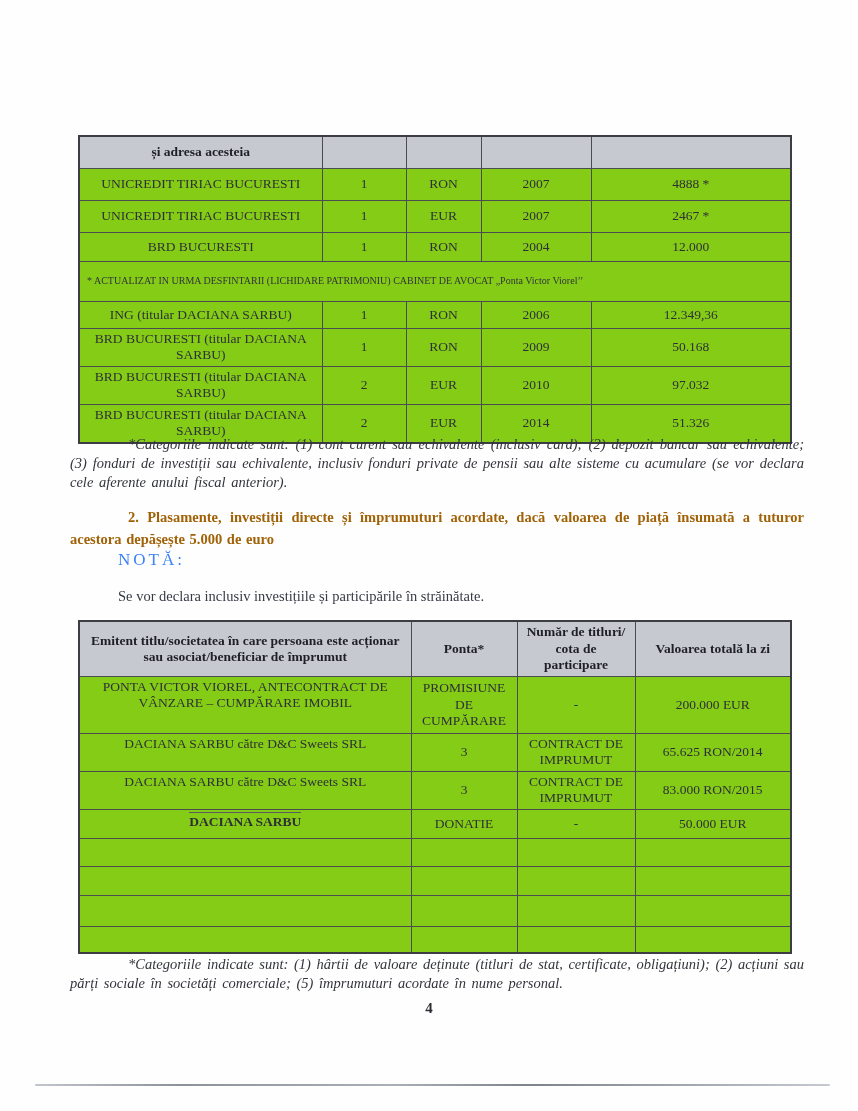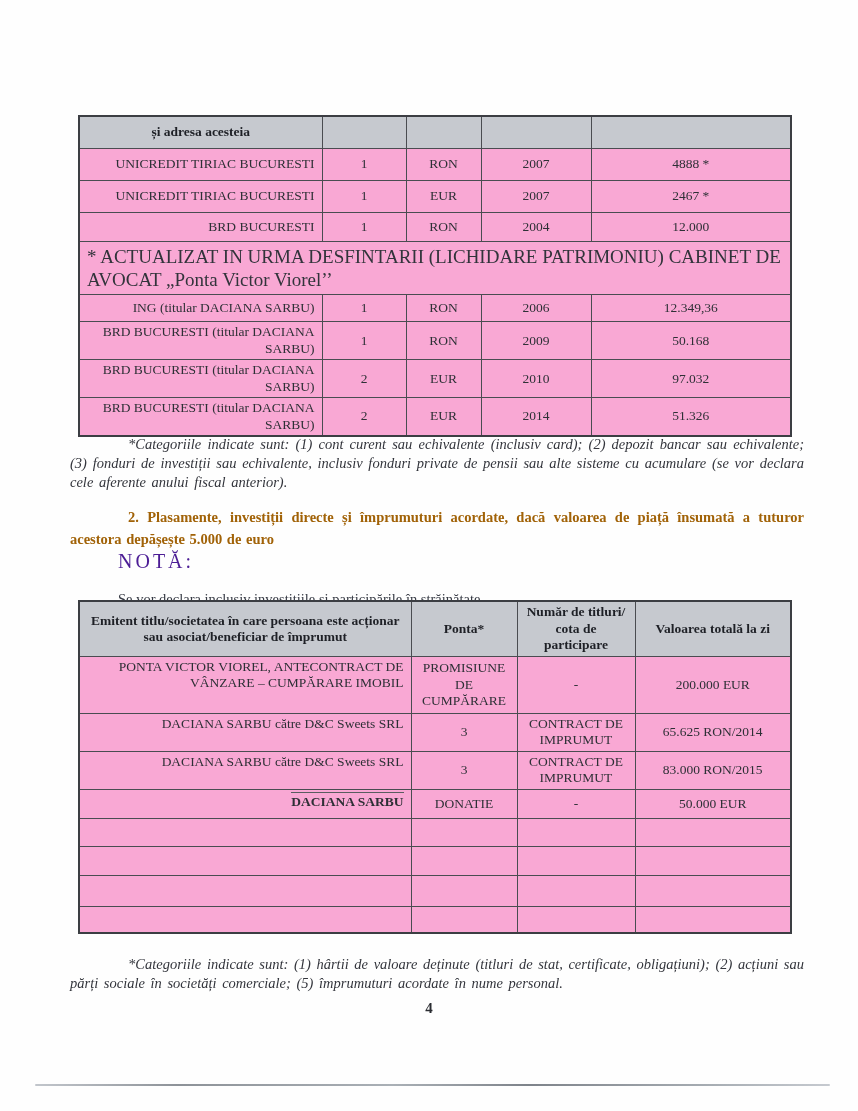--- a/index.html
+++ b/index.html
@@ -20,48 +20,49 @@
     inset: 0;
     background: #fefefe;
   }
 
   
   table.doc-table {
     position: absolute;
     border-collapse: collapse;
     table-layout: fixed;
     border: 2px solid #3c3e43;
-    background: #f9a8d4;
+    background: #84cc16;
+    margin-top: 20px;
   }
   table.doc-table td {
     border: 1.5px solid #4a4c51;
     padding: 2px 7px;
     font-size: 13.5px;
     line-height: 1.22;
     text-align: center;
     vertical-align: middle;
     color: #2e3036;
     overflow: hidden;
   }
   table.doc-table td.left {
-    text-align: right;
+    text-align: center;
   }
   table.doc-table tr.head td {
     background: #c6c9cf;
     font-weight: bold;
     color: #1e2026;
     text-align: center;
   }
   table.t1 { left: 78px; top: 115px; width: 712px; }
   table.t2 { left: 78px; top: 600px; width: 712px; }
 
   table.t1 tr.head td { height: 27px; }
   table.t1 td.notecell {
     text-align: left;
-    font-size: 19px;
+    font-size: 10px;
     padding: 3px 7px;
     color: #32343b;
   }
   table.t2 tr.head td { height: 50px; font-size: 13.5px; }
 
   .overline-name {
     display: inline-block;
     border-top: 1.4px solid #5a5c60;
     padding-top: 1px;
     font-weight: bold;
@@ -97,23 +98,23 @@
   }
 
   .nota-block {
     position: absolute;
     left: 118px;
     top: 550px;
     width: 620px;
     margin: 0;
   }
   .nota-label {
-    font-size: 20px;
+    font-size: 17px;
     letter-spacing: 3px;
-    color: #4c1d95;
+    color: #3b82f6;
   }
   .nota-text {
     font-size: 14.5px;
     margin-top: 18px;
     color: #363a44;
   }
 
   .page-number {
     position: absolute;
     left: 62px;

